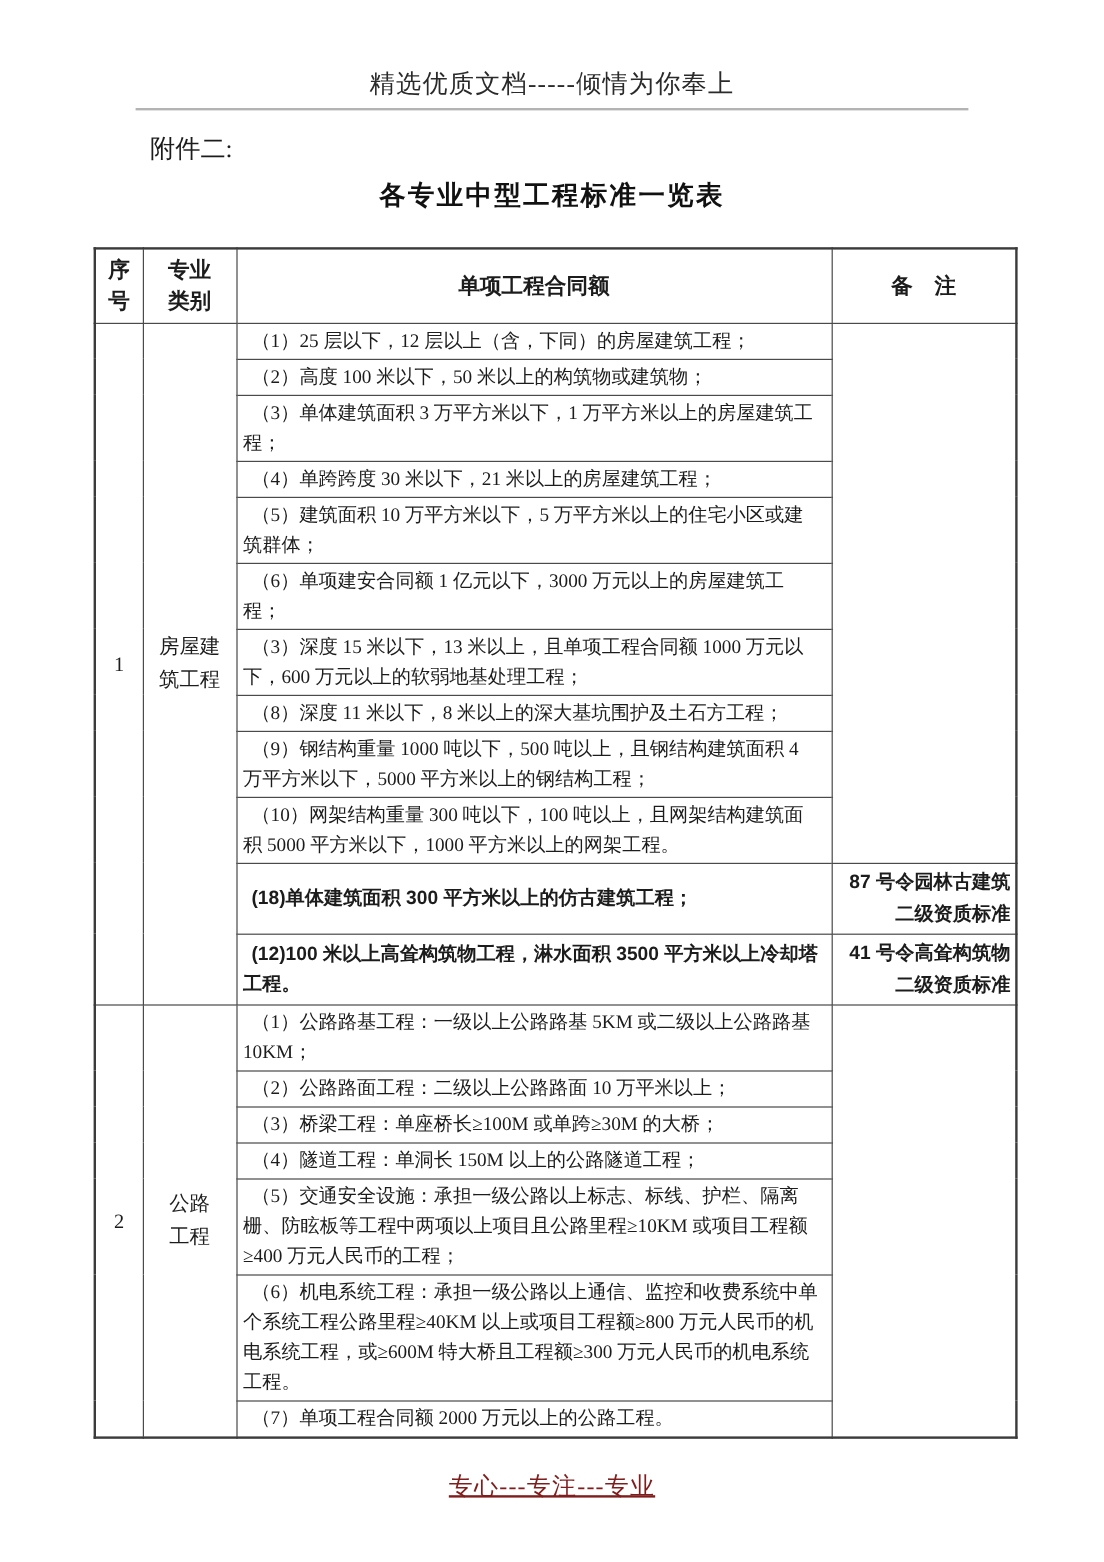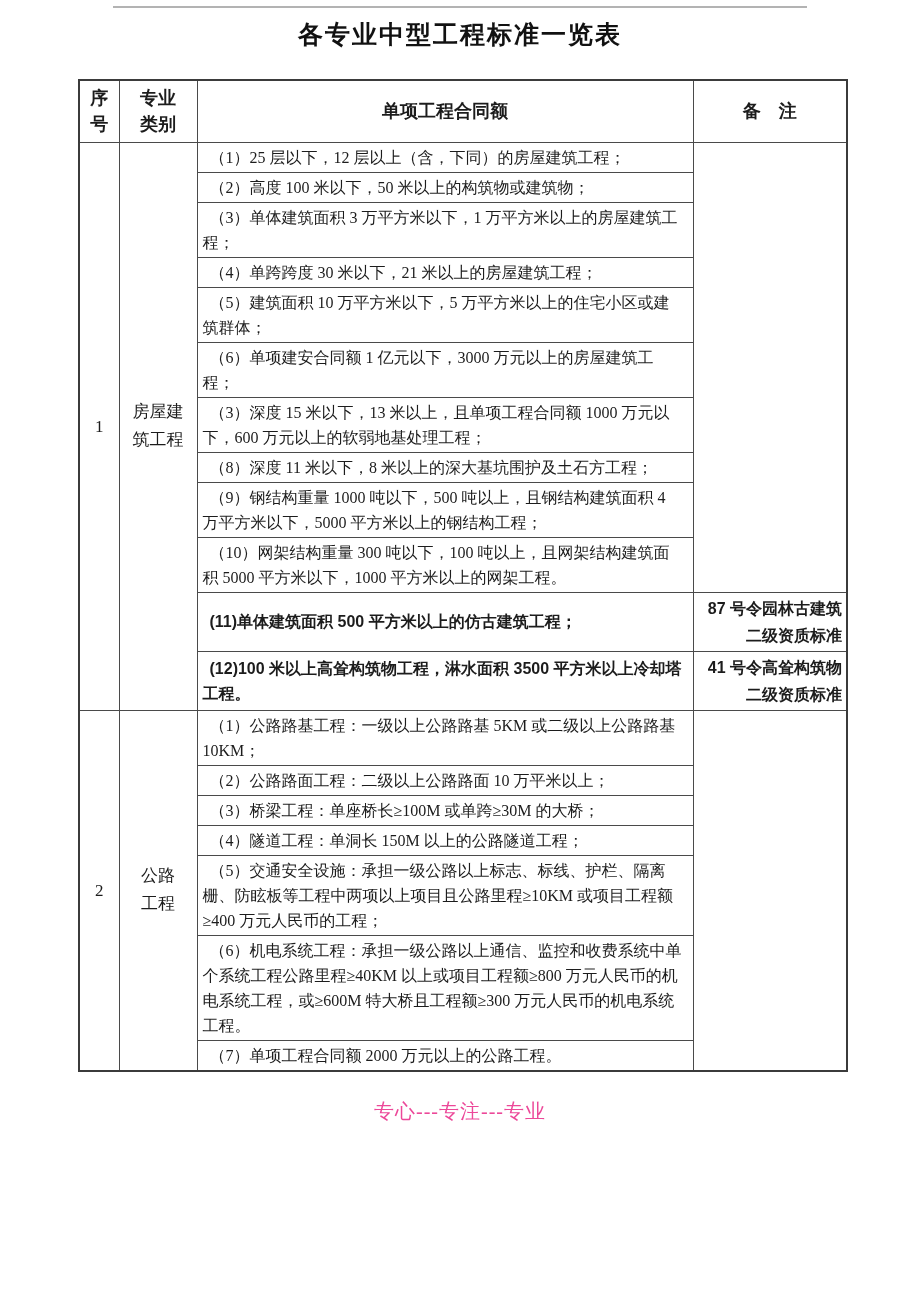--- a/index.html
+++ b/index.html
@@ -30,21 +30,21 @@
   }
 
   
   .attachment {
     margin: 18px 0 0 125px;
     font-size: 21px;
   }
   .doc-title {
     margin-top: 10px;
     text-align: center;
-    font-size: 25px;
+    font-size: 22px;
     font-weight: bold;
     font-family: "Liberation Sans", "DejaVu Sans", sans-serif;
     letter-spacing: 2px;
     color: #111;
   }
 
   
   table.standards {
     border-collapse: collapse;
     table-layout: fixed;
@@ -102,30 +102,33 @@
   }
   tr.row-pad-large td.std-cell { padding-top: 15px; padding-bottom: 15px; }
   tr.row-pad-small td.std-cell { padding-top: 3px;  padding-bottom: 3px;  }
 
   
   .footer {
     margin-top: 26px;
     text-align: center;
     font-size: 20px;
     letter-spacing: 1px;
-    color: #ec4899;
+    color: #7f1d1d;
+    text-decoration: underline;
   }
 </style>
 </head>
 <body>
 
 <div class="page">
 
+  <div class="banner">精选优质文档-----倾情为你奉上</div>
   <div class="banner-rule"></div>
 
+  <div class="attachment">附件二:</div>
 
   <div class="doc-title">各专业中型工程标准一览表</div>
 
   <table class="standards">
     <colgroup>
       <col class="c-index">
         <col class="c-category">
         <col class="c-standard">
         <col class="c-note">
     </colgroup>
@@ -169,21 +172,21 @@
       <tr>
           <td class="std-cell">（8）深度 11 米以下，8 米以上的深大基坑围护及土石方工程；</td>
         </tr>
       <tr>
           <td class="std-cell">（9）钢结构重量 1000 吨以下，500 吨以上，且钢结构建筑面积 4 万平方米以下，5000 平方米以上的钢结构工程；</td>
         </tr>
       <tr>
           <td class="std-cell">（10）网架结构重量 300 吨以下，100 吨以上，且网架结构建筑面积 5000 平方米以下，1000 平方米以上的网架工程。</td>
         </tr>
       <tr class="bold-row row-pad-large">
-        <td class="std-cell">(11)单体建筑面积 500 平方米以上的仿古建筑工程；</td>
+        <td class="std-cell">(18)单体建筑面积 300 平方米以上的仿古建筑工程；</td>
         <td class="note-cell">87 号令园林古建筑二级资质标准</td>
       </tr>
       <tr class="bold-row row-pad-small">
         <td class="std-cell">(12)100 米以上高耸构筑物工程，淋水面积 3500 平方米以上冷却塔工程。</td>
         <td class="note-cell">41 号令高耸构筑物二级资质标准</td>
       </tr>
 
       <tr>
         <td class="index-cell" rowspan="7">2</td>
         <td class="category-cell" rowspan="7">公路

